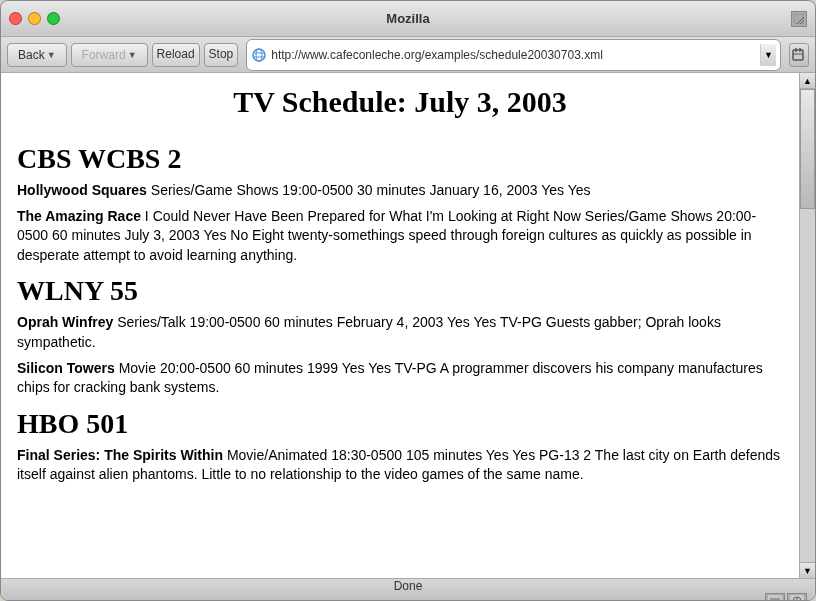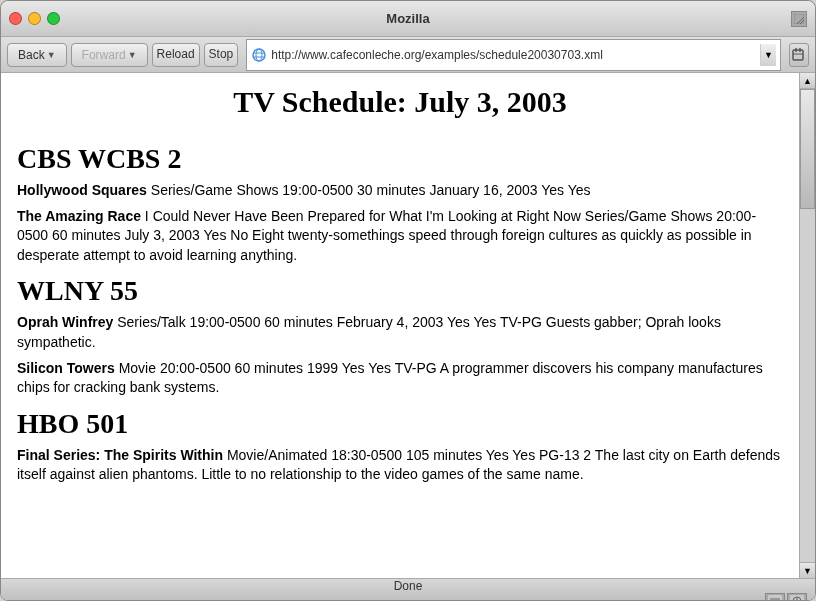--- a/index.html
+++ b/index.html
@@ -122,21 +122,21 @@
       display: flex;
       align-items: flex-start;
     }
 
     .address-bar {
       display: flex;
       align-items: center;
       flex: 1;
       background: white;
       border: 1px solid #999;
-      border-radius: 0;
+      border-radius: 6px;
       height: 32px;
       padding: 0 4px;
       margin: 0 4px;
     }
 
     .address-icon {
       width: 16px;
       height: 16px;
       margin-right: 4px;
       flex-shrink: 0;

